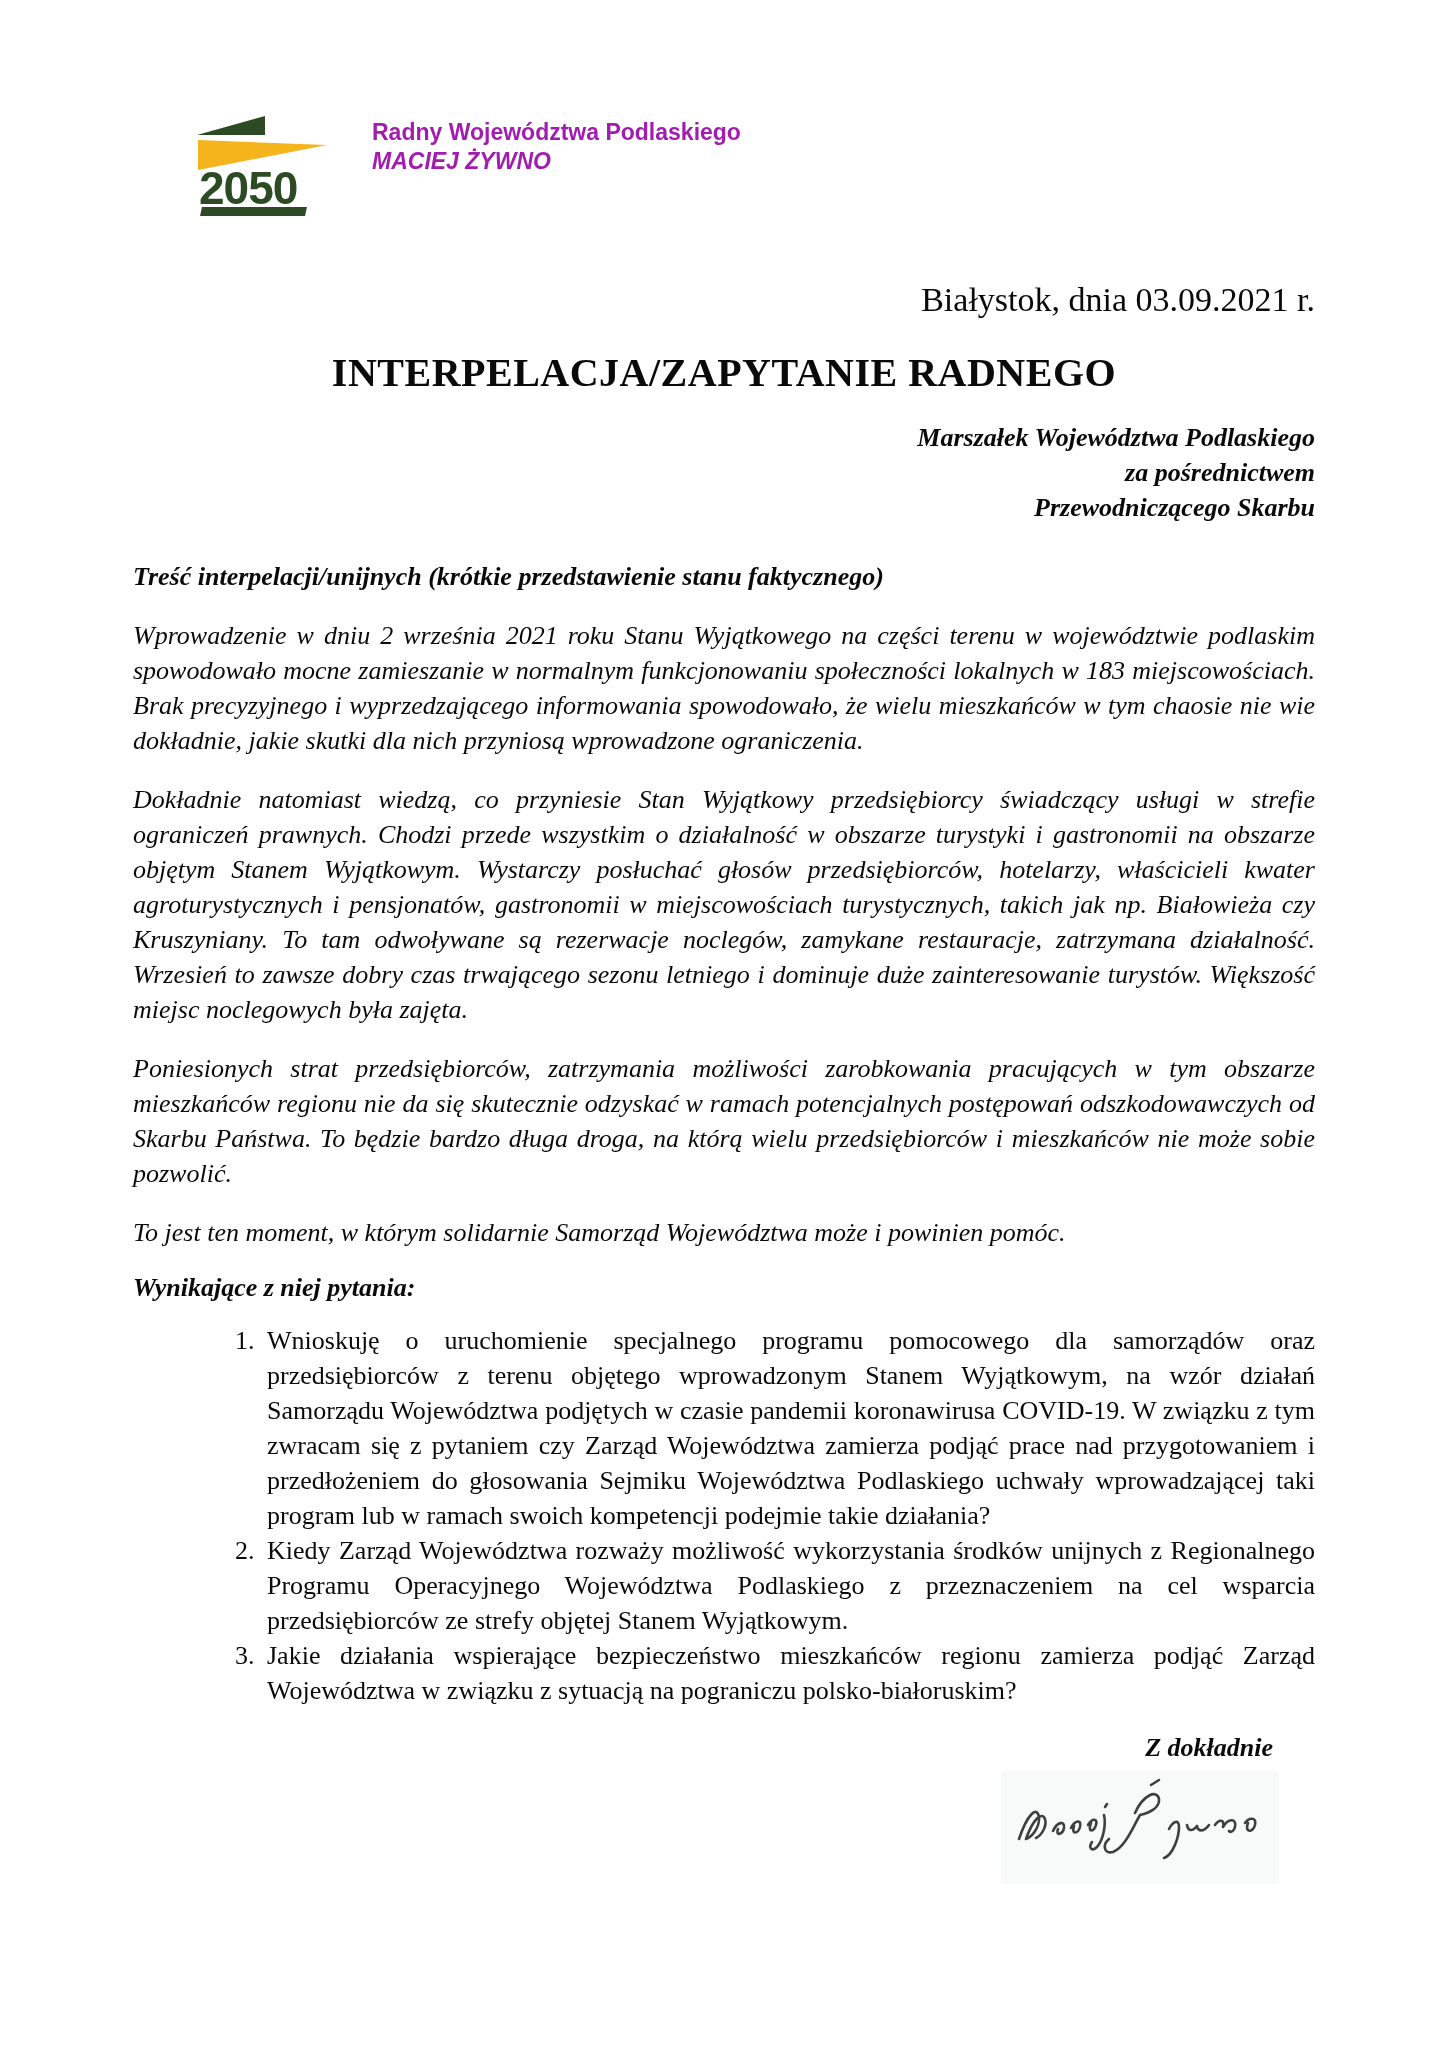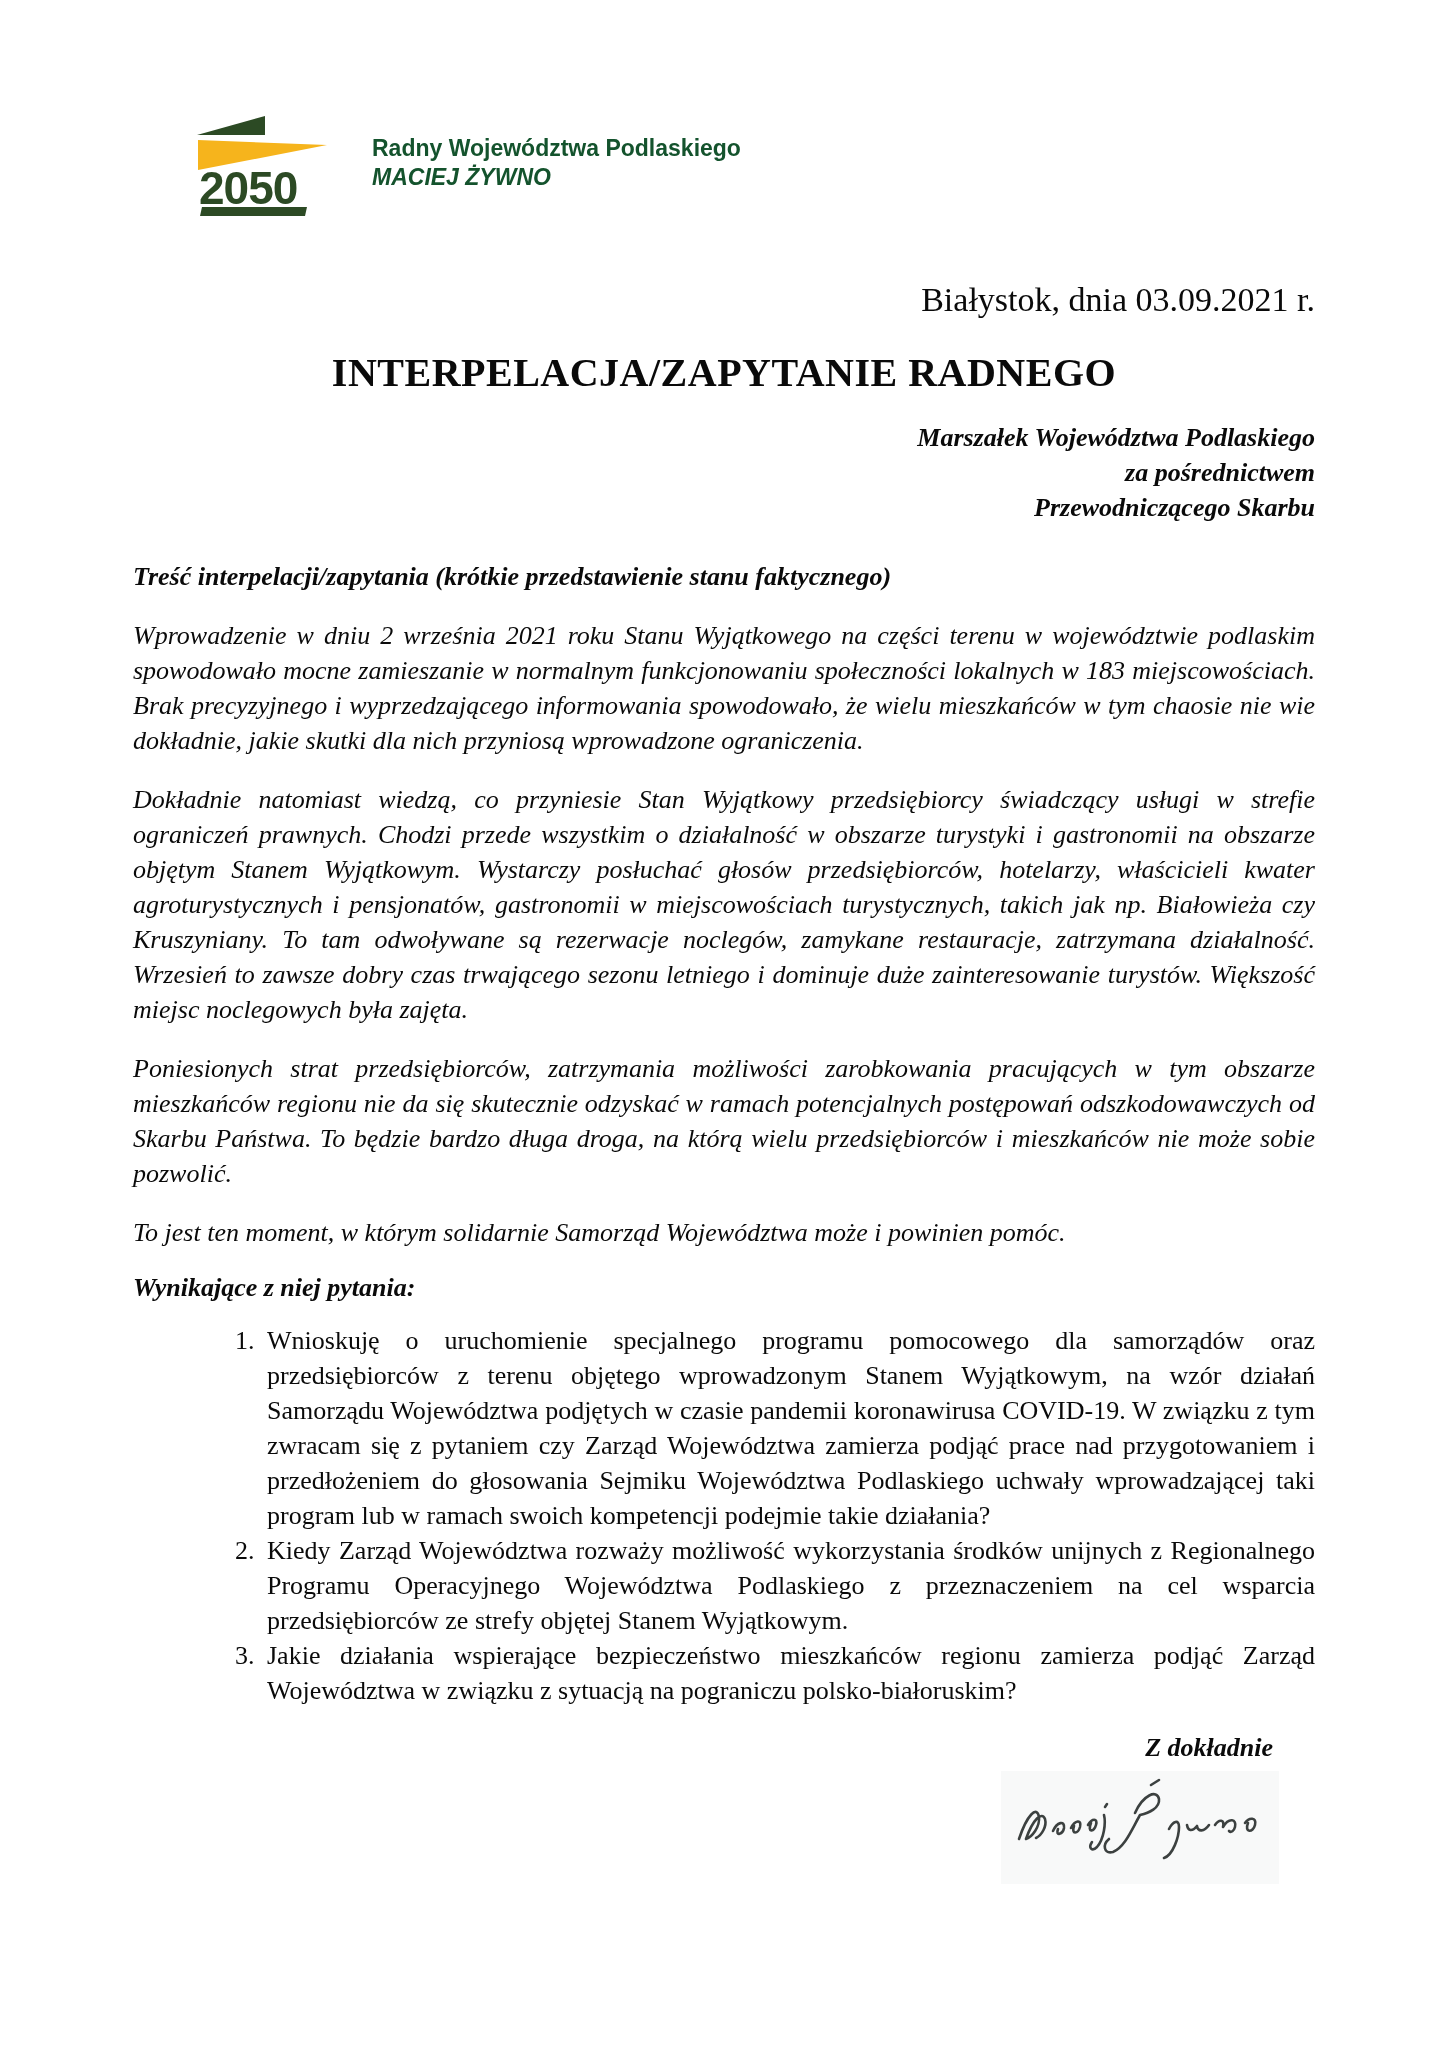--- a/index.html
+++ b/index.html
@@ -10,23 +10,23 @@
     background:#ffffff;
     font-family:"Liberation Serif", serif;
     color:#0a0a0a;
     overflow:hidden;
   }
 
   
   .letterhead { position:absolute; top:0; left:0; right:0; height:250px; }
   .logo { position:absolute; left:185px; top:108px; width:146px; height:114px; }
   .header-text {
-    position:absolute; left:372px; top:134px;
+    position:absolute; left:372px; top:118px;
     font-family:"Liberation Sans", sans-serif;
-    font-size:23px; line-height:29px; font-weight:700; color:#14532d;
+    font-size:23px; line-height:29px; font-weight:700; color:#a21caf;
   }
   .header-text .org-name { font-style:normal; }
   .header-text .person-name { font-style:italic; }
 
   
   .content {
     position:absolute; left:133px; top:282px; width:1182px;
     font-size:26px; line-height:35px;
   }
   .dateline { text-align:right; font-size:34px; }
@@ -110,21 +110,21 @@
     <div class="dateline">Białystok, dnia 03.09.2021 r.</div>
 
     <div class="doc-title">INTERPELACJA/ZAPYTANIE RADNEGO</div>
 
     <div class="addressee">
       <div>Marszałek Województwa Podlaskiego</div>
       <div>za pośrednictwem</div>
       <div>Przewodniczącego Skarbu</div>
     </div>
 
-    <div class="section-heading">Treść interpelacji/zapytania (krótkie przedstawienie stanu faktycznego)</div>
+    <div class="section-heading">Treść interpelacji/unijnych (krótkie przedstawienie stanu faktycznego)</div>
 
     <p class="para">Wprowadzenie w dniu 2 września 2021 roku Stanu Wyjątkowego na części terenu w województwie podlaskim spowodowało mocne zamieszanie w normalnym funkcjonowaniu społeczności lokalnych w 183 miejscowościach. Brak precyzyjnego i wyprzedzającego informowania spowodowało, że wielu mieszkańców w tym chaosie nie wie dokładnie, jakie skutki dla nich przyniosą wprowadzone ograniczenia.</p>
     <p class="para">Dokładnie natomiast wiedzą, co przyniesie Stan Wyjątkowy przedsiębiorcy świadczący usługi w strefie ograniczeń prawnych. Chodzi przede wszystkim o działalność w obszarze turystyki i gastronomii na obszarze objętym Stanem Wyjątkowym. Wystarczy posłuchać głosów przedsiębiorców, hotelarzy, właścicieli kwater agroturystycznych i pensjonatów, gastronomii w miejscowościach turystycznych, takich jak np. Białowieża czy Kruszyniany. To tam odwoływane są rezerwacje noclegów, zamykane restauracje, zatrzymana działalność. Wrzesień to zawsze dobry czas trwającego sezonu letniego i dominuje duże zainteresowanie turystów. Większość miejsc noclegowych była zajęta.</p>
     <p class="para">Poniesionych strat przedsiębiorców, zatrzymania możliwości zarobkowania pracujących w tym obszarze mieszkańców regionu nie da się skutecznie odzyskać w ramach potencjalnych postępowań odszkodowawczych od Skarbu Państwa. To będzie bardzo długa droga, na którą wielu przedsiębiorców i mieszkańców nie może sobie pozwolić.</p>
     <p class="para">To jest ten moment, w którym solidarnie Samorząd Województwa może i powinien pomóc.</p>
 
     <div class="questions-heading">Wynikające z niej pytania:</div>
 
     <ol class="questions">
       <li>Wnioskuję o uruchomienie specjalnego programu pomocowego dla samorządów oraz przedsiębiorców z terenu objętego wprowadzonym Stanem Wyjątkowym, na wzór działań Samorządu Województwa podjętych w czasie pandemii koronawirusa COVID-19. W związku z tym zwracam się z pytaniem czy Zarząd Województwa zamierza podjąć prace nad przygotowaniem i przedłożeniem do głosowania Sejmiku Województwa Podlaskiego uchwały wprowadzającej taki program lub w ramach swoich kompetencji podejmie takie działania?</li>

